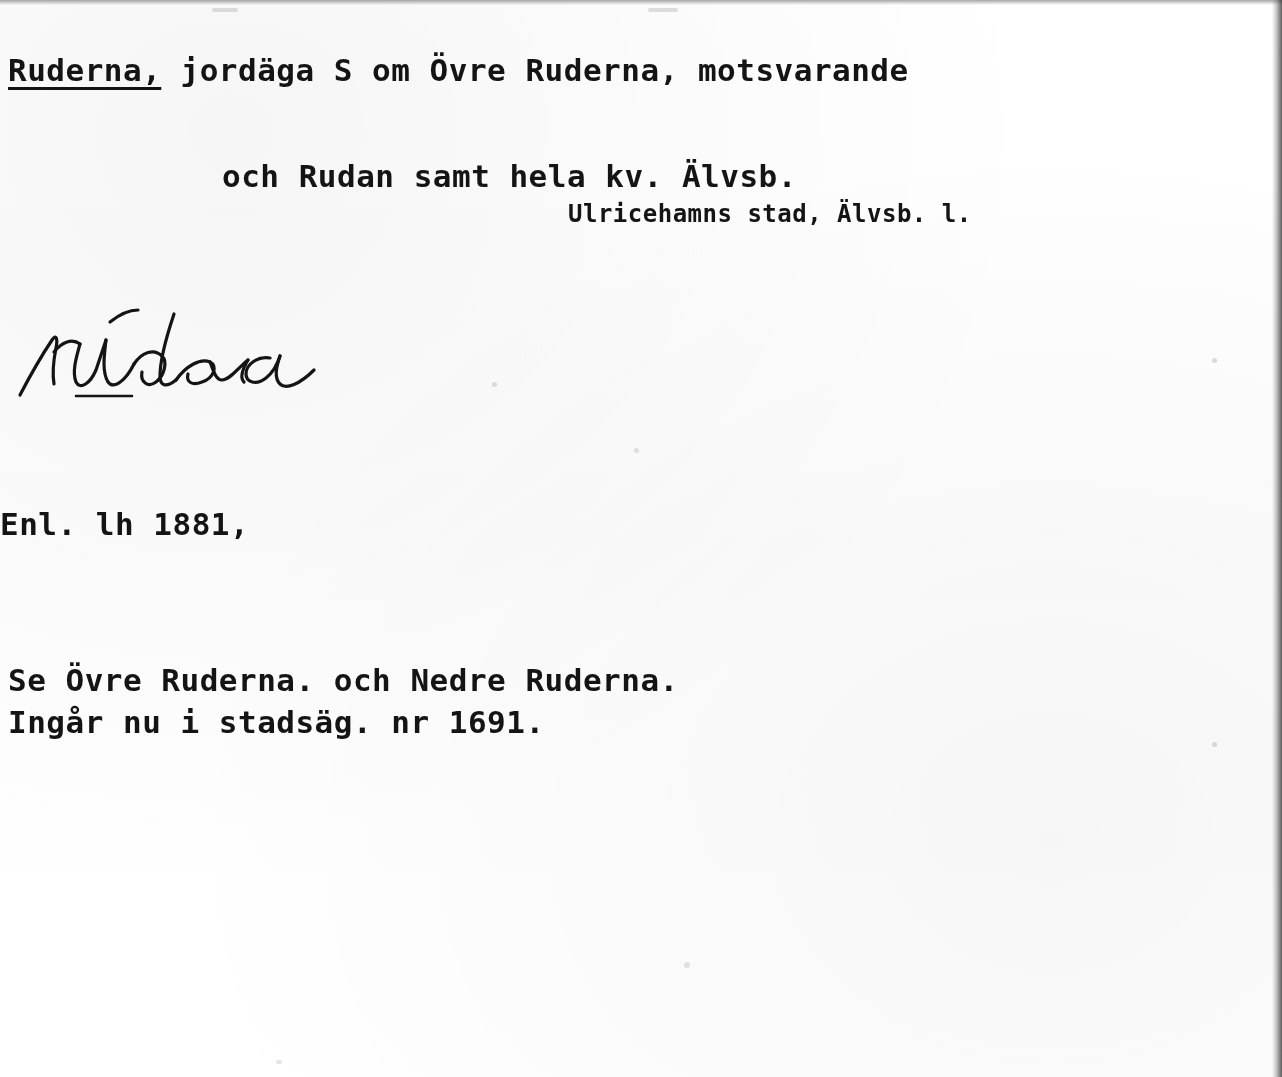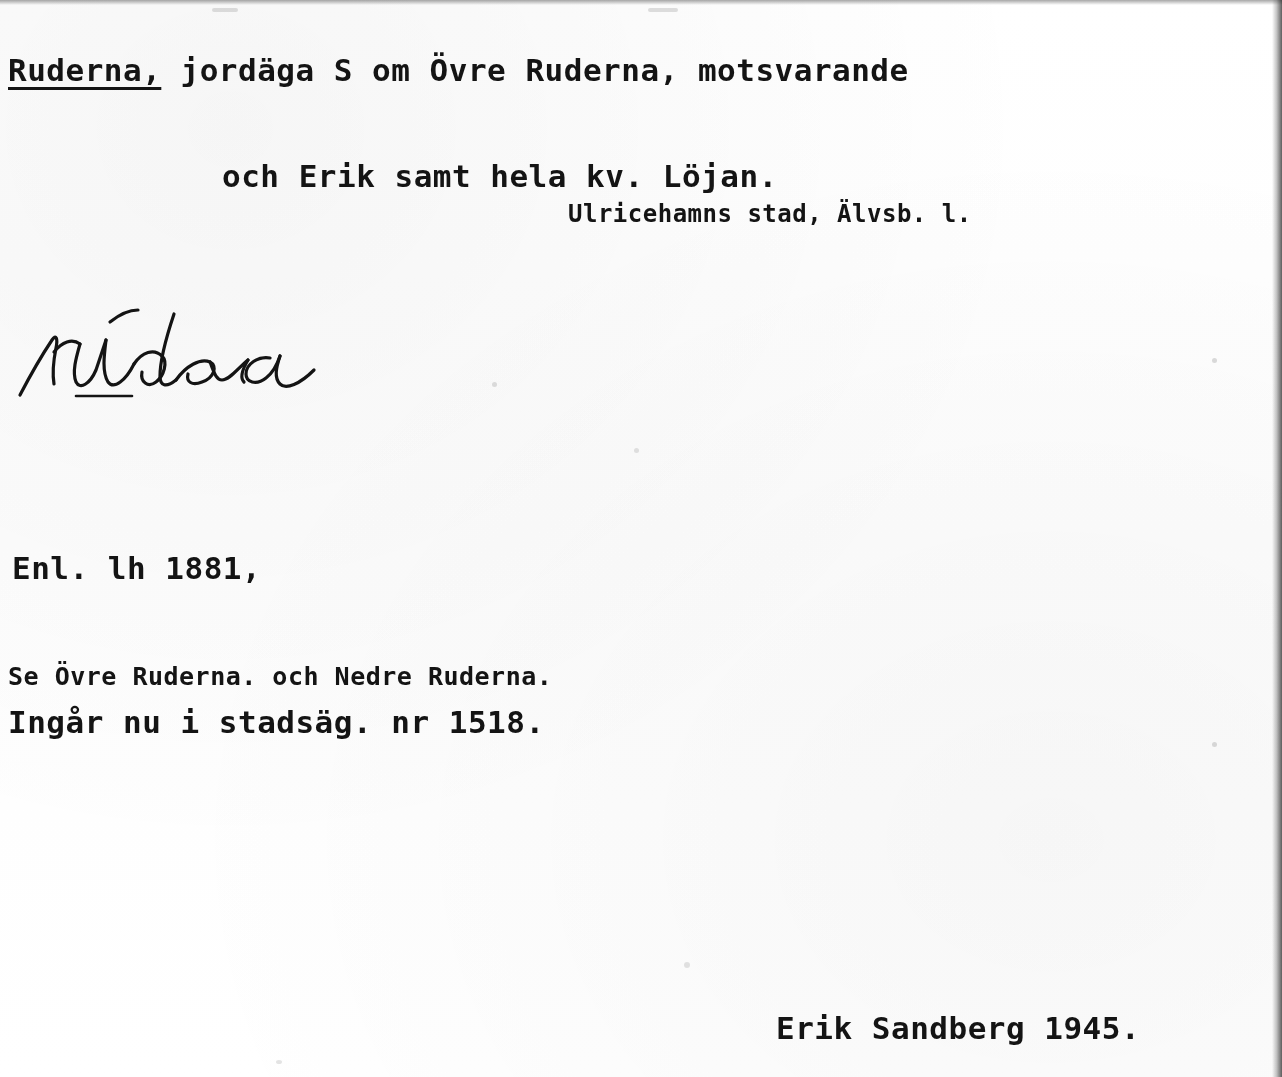--- a/index.html
+++ b/index.html
@@ -68,24 +68,24 @@
     text-decoration: underline;
     text-underline-offset: 6px;
     text-decoration-thickness: 3px;
   }
 
   #line-1 { left: 8px;  top: 52px;  font-size: 31px; }
   #line-2 { left: 222px; top: 99px;  font-size: 31px; }
   #line-3 { left: 222px; top: 158px; font-size: 31px; }
   #line-4 { left: 568px; top: 200px; font-size: 24px; }
 
-  #ref-1 { left: 12px; top: 506px; font-size: 31px; margin-top: 44px; }
+  #ref-1 { left: 0; top: 506px; font-size: 31px; }
   #ref-2 { left: 8px; top: 548px; font-size: 31px; }
 
-  #see-1 { left: 8px; top: 662px; font-size: 25px; }
+  #see-1 { left: 8px; top: 662px; font-size: 31px; }
   #see-2 { left: 8px; top: 704px; font-size: 31px; }
 
   #signature-line { left: 776px; top: 1010px; font-size: 31px; }
 
   
   #handwriting {
     position: absolute;
     left: 14px;
     top: 300px;
     width: 360px;
@@ -107,21 +107,21 @@
   <div class="speck" style="left:1212px;top:358px;width:5px;height:5px;opacity:.4"></div>
   <div class="speck" style="left:1212px;top:742px;width:5px;height:5px;opacity:.4"></div>
   <div class="speck" style="left:492px;top:382px;width:5px;height:5px;opacity:.35"></div>
   <div class="speck" style="left:634px;top:448px;width:5px;height:5px;opacity:.3"></div>
   <div class="speck" style="left:684px;top:962px;width:6px;height:6px;opacity:.3"></div>
   <div class="speck" style="left:276px;top:1060px;width:6px;height:4px;opacity:.3"></div>
 
   <div id="line-1" class="type"><span class="headword">Ruderna,</span> <span>jordäga S om Övre Ruderna, motsvarande</span></div>
 
 
-  <div id="line-3" class="type">och Erik samt hela kv. Löjan.</div>
+  <div id="line-3" class="type">och Rudan samt hela kv. Älvsb.</div>
 
   <div id="line-4" class="type">Ulricehamns stad, Älvsb. l.</div>
 
   <div id="handwriting">
 
     <svg width="360" height="110" viewBox="0 0 360 110" fill="none" xmlns="http://www.w3.org/2000/svg">
       <g stroke="#141414" stroke-width="3.2" fill="none" stroke-linecap="round" stroke-linejoin="round">
 
         <path d="M6 95 C 18 72, 30 52, 38 40 C 42 34, 44 38, 42 48 C 40 58, 38 72, 40 84"></path>
         <path d="M40 52 C 48 42, 58 38, 66 44"></path>
@@ -143,17 +143,16 @@
 
         <path d="M256 58 C 244 56, 232 64, 232 74 C 232 82, 242 86, 252 78 C 260 72, 264 62, 266 56"></path>
         <path d="M266 56 C 262 68, 260 78, 266 84 C 272 90, 286 84, 300 70"></path>
       </g>
     </svg>
   </div>
 
   <div id="ref-1" class="type">Enl. lh 1881,</div>
 
   <div id="see-1" class="type">Se Övre Ruderna. och Nedre Ruderna.</div>
-  <div id="see-2" class="type">Ingår nu i stadsäg. nr 1518.</div>
+  <div id="see-2" class="type">Ingår nu i stadsäg. nr 1691.</div>
 
-  <div id="signature-line" class="type">Erik Sandberg 1945.</div>
 
 </div>
 
 </body></html>

